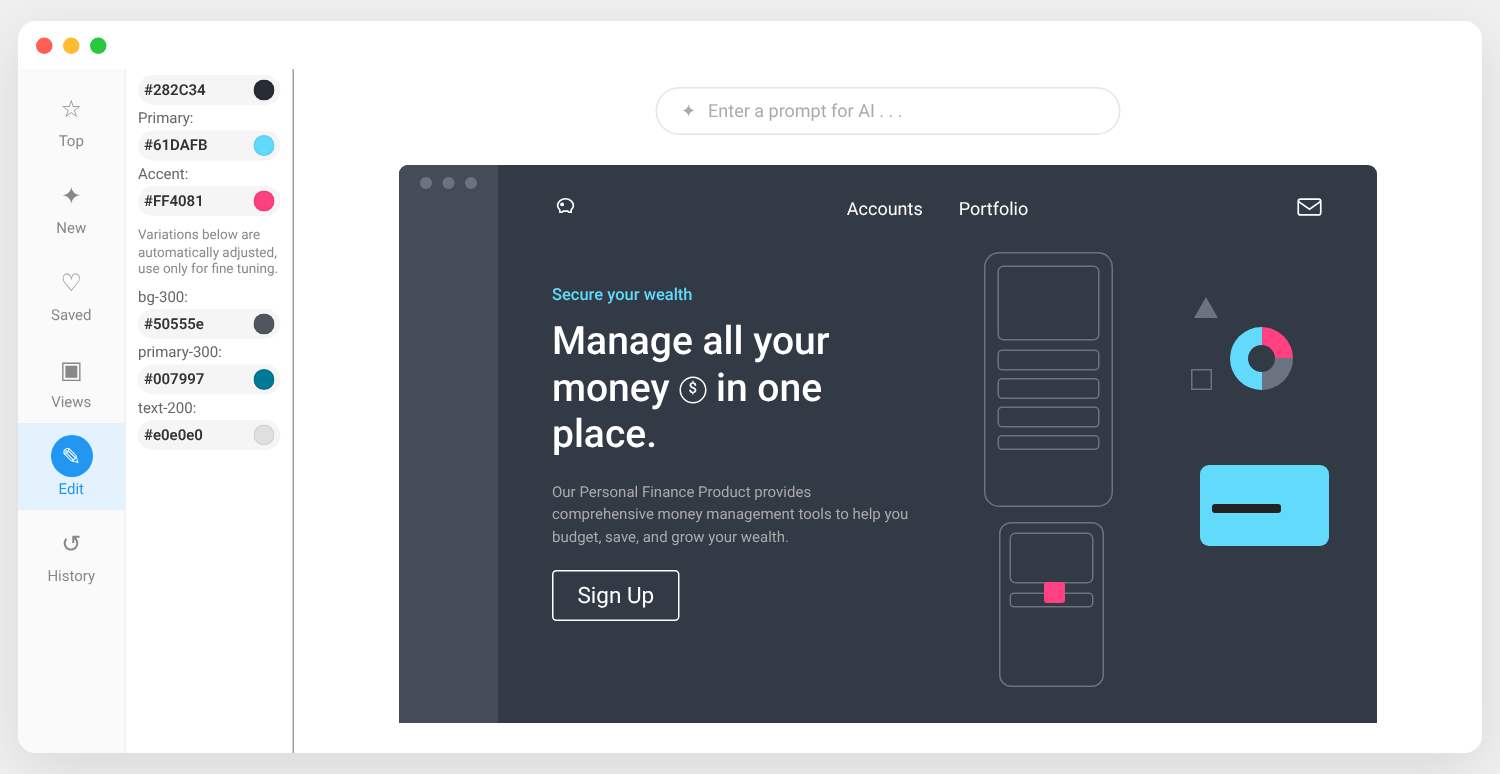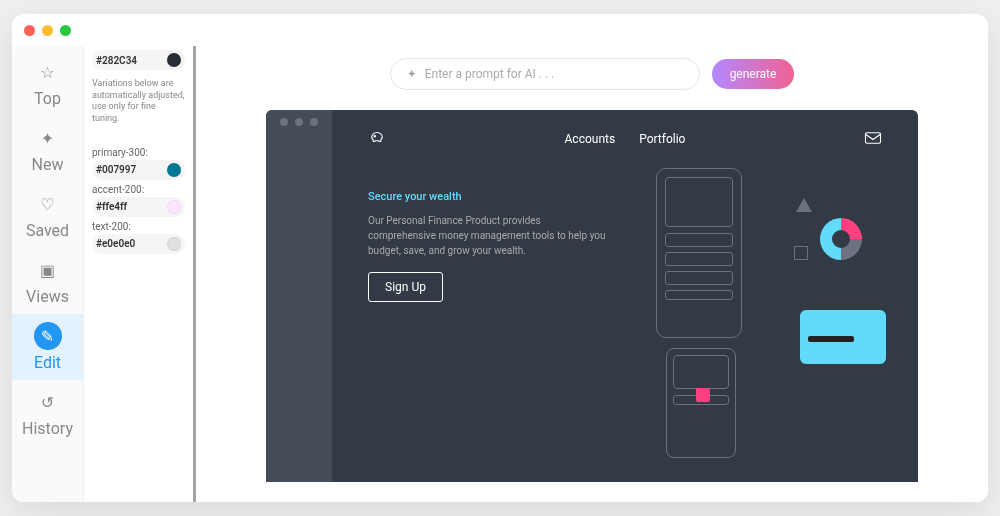--- a/index.html
+++ b/index.html
@@ -7,46 +7,46 @@
 .app-window{background:#fff;border-radius:12px;box-shadow:0 10px 40px rgba(0,0,0,0.1);width:976px;height:488px;display:flex;flex-direction:column;overflow:hidden}
 .titlebar{height:32px;display:flex;align-items:center;padding:0 12px;gap:7px;flex-shrink:0}
 .dot{width:11px;height:11px;border-radius:50%}
 .dot.r{background:#ff5f57}.dot.y{background:#febc2e}.dot.g{background:#28c840}
 .body{display:flex;flex:1;overflow:hidden}
 .rail{width:72px;background:#fafafa;border-right:1px solid #eee;display:flex;flex-direction:column;align-items:center;padding-top:4px;flex-shrink:0}
 .rail-item{width:100%;display:flex;flex-direction:column;align-items:center;gap:3px;padding:8px 0;cursor:pointer;color:#888}
 .rail-item.active{background:#e3f2fd;color:#2196f3}
 .rail-item.active .rail-icon{background:#2196f3;color:#fff}
 .rail-icon{width:28px;height:28px;border-radius:50%;display:flex;align-items:center;justify-content:center}
-.rail-label{font-size:16px}
-.panel{width:112px;background:#fff;border-right:3px solid #a3a3a3;padding:4px 8px;overflow-y:auto;flex-shrink:0}
+.rail-label{font-size:10px}
+.panel{width:112px;background:#fff;border-right:1px solid #a3a3a3;padding:4px 8px;overflow-y:auto;flex-shrink:0}
 .color-row{margin-bottom:4px}
 .color-label{font-size:10px;color:#666;margin-bottom:2px;display:block}
 .color-input{display:flex;align-items:center;background:#f5f5f5;border-radius:12px;padding:3px 4px;gap:4px}
 .color-text{flex:1;font-size:10px;font-weight:600;color:#333;border:none;background:transparent;outline:none;min-width:0}
 .swatch{width:14px;height:14px;border-radius:50%;flex-shrink:0;border:1px solid rgba(0,0,0,0.05)}
-.panel-note{font-size:9px;color:#888;line-height:1.3;margin:8px 0 22px}
+.panel-note{font-size:9px;color:#888;line-height:1.3;margin:8px 0 6px}
 .main{flex:1;background:#fff;display:flex;flex-direction:column;overflow:hidden}
 .topbar{display:flex;align-items:center;justify-content:center;padding:12px 24px 20px;gap:12px}
 .prompt-box{display:flex;align-items:center;gap:8px;border:1px solid #e5e5e5;border-radius:22px;padding:8px 16px;min-width:310px;color:#aaa;font-size:12px}
 .gen-btn{background:linear-gradient(90deg,#b388ff,#f06292);color:#fff;border:none;border-radius:20px;padding:8px 18px;font-size:12px;cursor:pointer}
 .preview{flex:1;padding:0 70px 20px;overflow:hidden}
 .browser{background:#323a45;border-radius:6px 6px 0 0;width:100%;height:100%;display:flex;flex-direction:row;overflow:hidden}
 .browser-bar{background:#444c57;padding:8px 14px;display:flex;gap:7px}
 .bdot{width:8px;height:8px;border-radius:50%;background:#6b7280}
 .site{flex:1;padding:18px 36px;color:#fff;position:relative}
 .site-nav{display:flex;align-items:center;justify-content:space-between;margin-bottom:40px}
 .nav-center{display:flex;gap:24px;font-size:12px}
 .hero{display:flex;gap:40px}
 .hero-text{flex:0 0 240px}
 .eyebrow{color:#61dafb;font-size:11px;font-weight:500;margin-bottom:10px}
 .hero-title{font-size:26px;font-weight:500;line-height:1.2;margin-bottom:14px}
 .coin{display:inline-flex;width:18px;height:18px;border:1.5px solid #fff;border-radius:50%;align-items:center;justify-content:center;font-size:10px;vertical-align:middle}
 .hero-desc{font-size:10px;color:#aaa;line-height:1.5;margin-bottom:14px}
-.signup{border:1px solid #fff;background:transparent;color:#fff;padding:7px 16px;font-size:12px;border-radius:3px;cursor:pointer}
+.signup{border:1px solid #fff;background:transparent;color:#fff;padding:7px 16px;font-size:15px;border-radius:3px;cursor:pointer}
 .hero-art{flex:1;position:relative}
 .phone{position:absolute;left:8px;top:-22px;width:86px;height:170px;border:1px solid #6b7280;border-radius:10px;padding:8px}
 .phone-inner{border:1px solid #6b7280;border-radius:4px;height:50px;margin-bottom:6px}
 .phone-bar{border:1px solid #6b7280;border-radius:3px;height:14px;margin-bottom:5px}
 .phone2{position:absolute;left:18px;top:158px;width:70px;height:110px;border:1px solid #6b7280;border-radius:8px;padding:6px}
 .tri{position:absolute;right:70px;top:8px;width:0;height:0;border-left:8px solid transparent;border-right:8px solid transparent;border-bottom:14px solid transparent;border-bottom-color:#6b7280}
 .pie{position:absolute;right:20px;top:28px;width:42px;height:42px;border-radius:50%;background:conic-gradient(#ff4081 0 90deg,#6b7280 90deg 180deg,#61dafb 180deg 360deg)}
 .pie::after{content:"";position:absolute;inset:12px;background:#323a45;border-radius:50%}
 .card{position:absolute;right:-4px;top:120px;width:86px;height:54px;background:#61dafb;border-radius:6px;padding:8px}
 .card-strip{width:46px;height:6px;background:#222;border-radius:2px;margin-top:18px}
@@ -90,53 +90,66 @@
       </div>
     </div>
 
     <div class="panel">
       <div class="color-row">
         <div class="color-input">
           <input class="color-text" value="#282C34" style="">
           <div class="swatch" style="background:#282C34"></div>
         </div>
       </div>
+      <div class="color-row">
+        <span class="color-label">Primary:</span>
+        <div class="color-input">
+          <input class="color-text" value="#61DAFB" style="">
+          <div class="swatch" style="background:#61DAFB"></div>
+        </div>
+      </div>
+      <div class="color-row">
+        <span class="color-label">Accent:</span>
+        <div class="color-input">
+          <input class="color-text" value="#FF4081" style="">
+          <div class="swatch" style="background:#FF4081"></div>
+        </div>
+      </div>
       <div class="panel-note">Variations below are automatically adjusted, use only for fine tuning.</div>
       <div id="variations">
+          <div class="color-row">
+            <span class="color-label">bg-300:</span>
+            <div class="color-input">
+              <input class="color-text" value="#50555e" style="">
+              <div class="swatch" style="background:#50555e"></div>
+            </div>
+          </div>
           <div class="color-row">
             <span class="color-label">primary-300:</span>
             <div class="color-input">
               <input class="color-text" value="#007997" style="">
               <div class="swatch" style="background:#007997"></div>
             </div>
           </div>
           <div class="color-row">
-            <span class="color-label">accent-200:</span>
-            <div class="color-input">
-              <input class="color-text" value="#ffe4ff" style="">
-              <div class="swatch" style="background:#ffe4ff"></div>
-            </div>
-          </div>
-          <div class="color-row">
             <span class="color-label">text-200:</span>
             <div class="color-input">
               <input class="color-text" value="#e0e0e0" style="">
               <div class="swatch" style="background:#e0e0e0"></div>
             </div>
           </div>
         </div>
     </div>
 
     <div class="main">
       <div class="topbar">
         <div class="prompt-box">
           <span>✦</span>
           <span>Enter a prompt for AI . . .</span>
         </div>
-        <button class="gen-btn">generate</button>
       </div>
       <div class="preview">
         <div class="browser">
           <div class="browser-bar">
             <div class="bdot"></div>
             <div class="bdot"></div>
             <div class="bdot"></div>
           </div>
           <div class="site">
             <div class="site-nav">
@@ -153,20 +166,25 @@
               <div>
                 <svg width="18" height="14" viewBox="0 0 24 18" fill="none" stroke="#fff" stroke-width="1.5">
                     <rect x="2" y="2" width="20" height="14" rx="2"></rect>
                     <path d="M2 4l10 7 10-7"></path>
                   </svg>
               </div>
             </div>
             <div class="hero">
               <div class="hero-text">
                 <div class="eyebrow">Secure your wealth</div>
+                <h1 class="hero-title">
+                  <span>Manage all your</span><br>
+                  <span>money</span> <span class="coin">$</span> <span>in one</span><br>
+                  <span>place.</span>
+                </h1>
                 <p class="hero-desc">Our Personal Finance Product provides comprehensive money management tools to help you budget, save, and grow your wealth.</p>
                 <button class="signup">Sign Up</button>
               </div>
               <div class="hero-art">
                 <div class="phone">
                   <div class="phone-inner"></div>
                   <div class="phone-bar"></div>
                   <div class="phone-bar"></div>
                   <div class="phone-bar"></div>
                   <div class="phone-bar" style="height:10px"></div>

